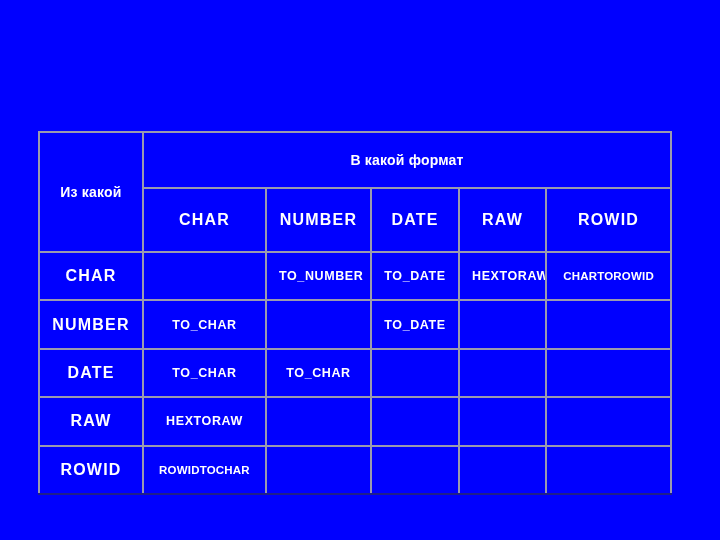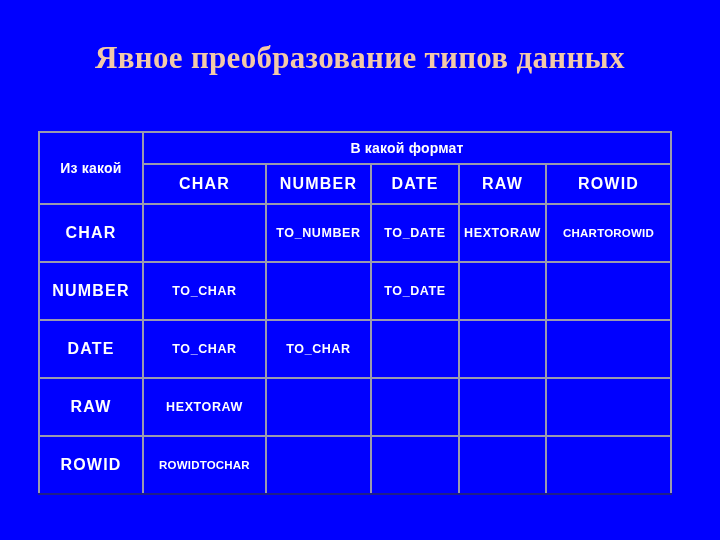--- a/index.html
+++ b/index.html
@@ -48,21 +48,21 @@
     height: 364px;
     border-collapse: collapse;
     table-layout: fixed;
     border: 2px solid #20208a;
   }
   table.grid td {
     border: 2px solid #9a9aae;
     background: #0000ff;
     text-align: center;
     vertical-align: middle;
-    padding: 0;
+    padding: 12px;
     font-family: "Liberation Sans", sans-serif;
     font-weight: bold;
     color: #ffffff;
     overflow: hidden;
   }
 
   
   td.corner-label,
   td.span-label {
     color: #e01b10;
@@ -116,21 +116,20 @@
 
   
   tr.r-last td { border-bottom: 2px solid #20208a; }
   td.edge-right { border-right: 2px solid #20208a; }
 </style>
 </head>
 <body>
 
 <div id="slide">
 
-  <div id="title">Явное преобразование типов данных</div>
 
   <div id="grid-wrap">
     <table class="grid">
       <colgroup>
         <col style="width:104px">
         <col style="width:123px">
         <col style="width:105px">
         <col style="width:88px">
         <col style="width:87px">
         <col style="width:125px">

